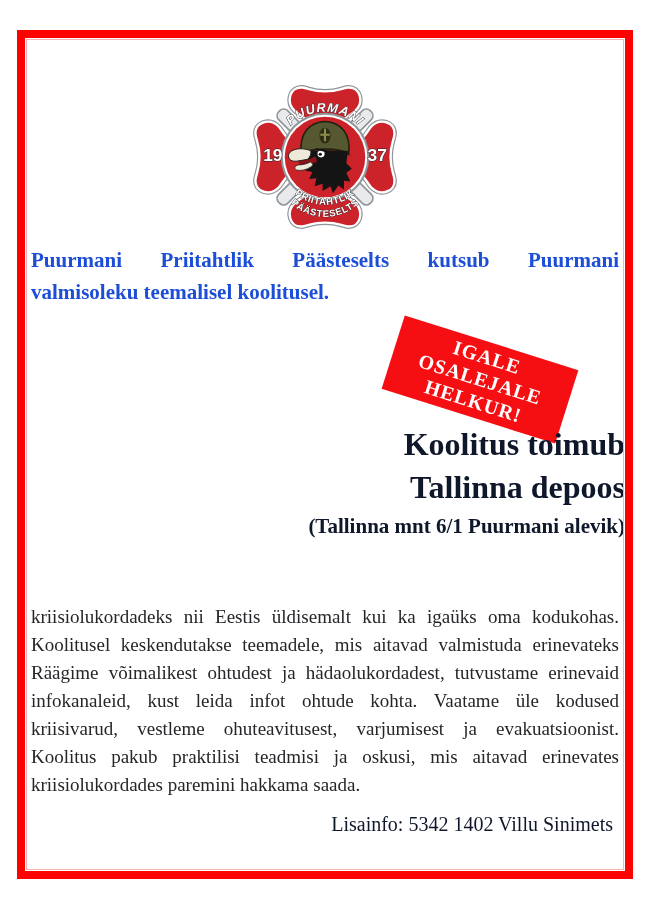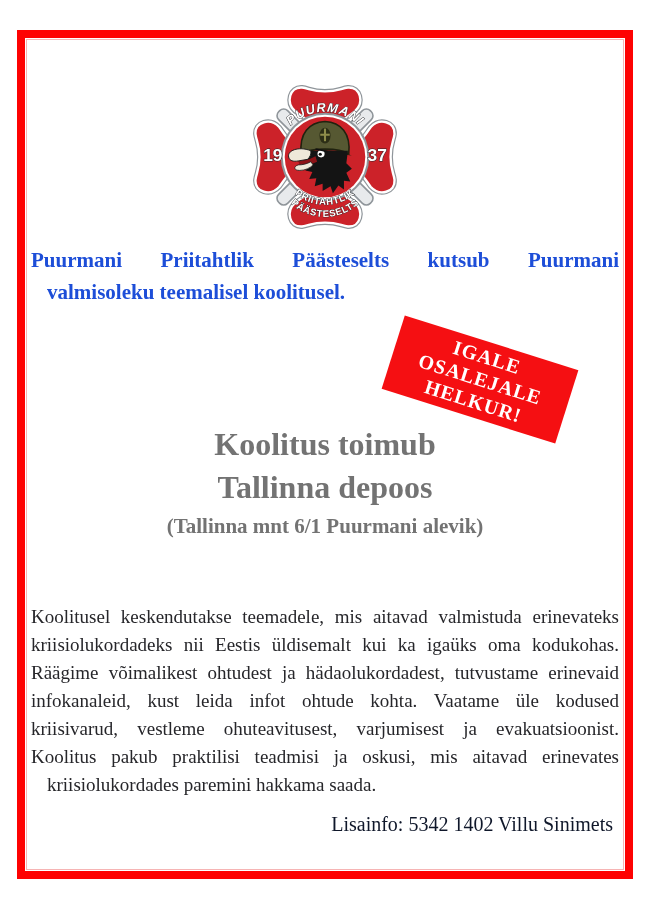--- a/index.html
+++ b/index.html
@@ -6,27 +6,27 @@
   body{width:650px;height:919px;position:relative;font-family:"Liberation Serif","DejaVu Serif",serif;overflow:hidden;}
   .page{position:absolute;inset:0;background:#ffffff;}
   .frame{position:absolute;left:17px;top:30px;width:616px;height:849px;border:8px solid #fe0202;box-sizing:border-box;}
   .frame::after{content:"";position:absolute;inset:1px;border:1px solid #f6b4b4;pointer-events:none;}
 
   .logo{position:absolute;left:50%;top:40px;width:158px;height:158px;margin-left:-79px;}
   .logo svg{display:block;width:100%;height:100%;}
 
   .intro{position:absolute;left:6px;right:6px;top:206px;color:#1d4ed8;font-weight:bold;font-size:21px;line-height:32px;}
   .jline{text-align:justify;text-align-last:justify;white-space:normal;}
-  .jline.last{text-align-last:left;margin-left:16px;}
+  .jline.last{text-align-last:left;}
 
   .stamp{position:absolute;left:364px;top:303px;width:182px;height:77px;background:#f50f12;
          transform:rotate(17.5deg);display:flex;flex-direction:column;align-items:center;justify-content:center;
          color:#ffffff;font-weight:bold;font-size:20px;line-height:23px;letter-spacing:1px;text-align:center;}
 
-  .event{position:absolute;left:0;right:0;top:385px;text-align:center;color:#737373;font-weight:bold;}
+  .event{position:absolute;left:0;right:0;top:385px;text-align:right;color:#0f172a;font-weight:bold;}
   .event .big{font-size:32px;line-height:43px;}
   .event .small{font-size:21px;line-height:34px;}
 
   .bodytext{position:absolute;left:6px;right:6px;top:565px;color:#26262a;font-size:19px;line-height:28px;}
 
   .contact{position:absolute;right:12px;top:775px;color:#0f172a;font-size:20px;}
 </style>
 </head>
 <body>
 
@@ -109,22 +109,22 @@
       <div>HELKUR!</div>
     </div>
 
     <div class="event">
       <div class="big">Koolitus toimub</div>
       <div class="big">Tallinna depoos</div>
       <div class="small">(Tallinna mnt 6/1 Puurmani alevik)</div>
     </div>
 
     <div class="bodytext">
+      <div class="jline">kriisiolukordadeks nii Eestis üldisemalt kui ka igaüks oma kodukohas.</div>
       <div class="jline">Koolitusel keskendutakse teemadele, mis aitavad valmistuda erinevateks</div>
-      <div class="jline">kriisiolukordadeks nii Eestis üldisemalt kui ka igaüks oma kodukohas.</div>
       <div class="jline">Räägime võimalikest ohtudest ja hädaolukordadest, tutvustame erinevaid</div>
       <div class="jline">infokanaleid, kust leida infot ohtude kohta. Vaatame üle kodused</div>
       <div class="jline">kriisivarud, vestleme ohuteavitusest, varjumisest ja evakuatsioonist.</div>
       <div class="jline">Koolitus pakub praktilisi teadmisi ja oskusi, mis aitavad erinevates</div>
       <div class="jline last">kriisiolukordades paremini hakkama saada.</div>
     </div>
 
     <div class="contact">Lisainfo: 5342 1402 Villu Sinimets</div>
 
   </div>

